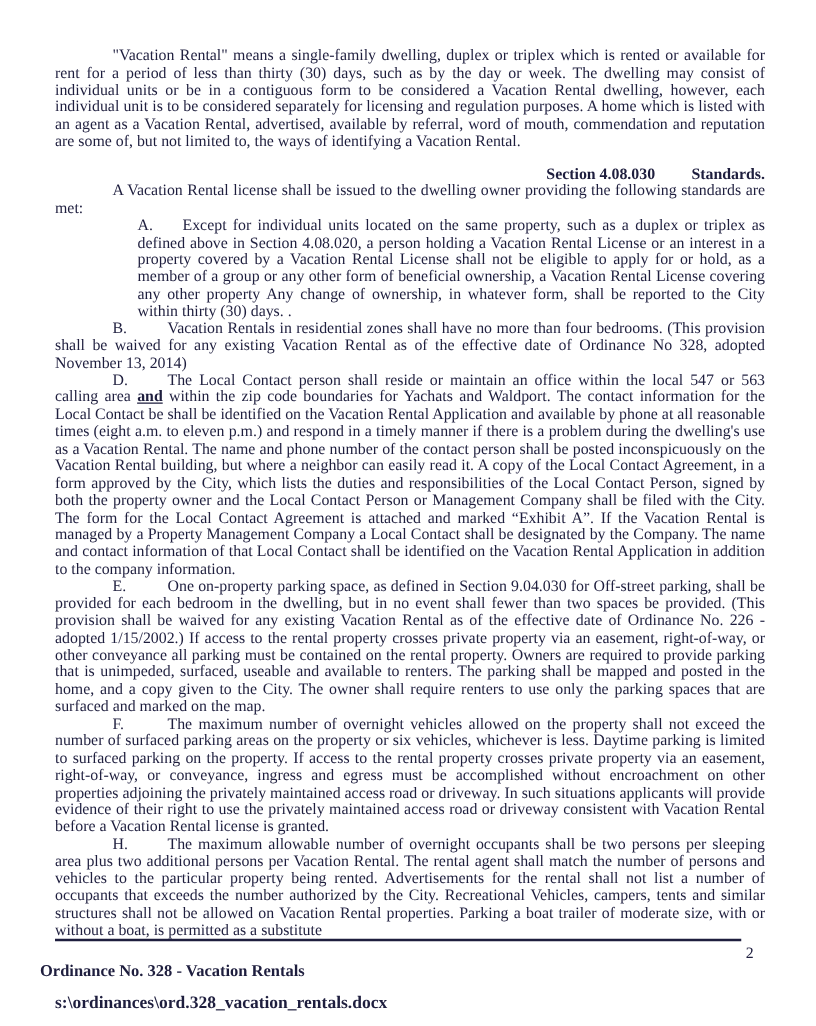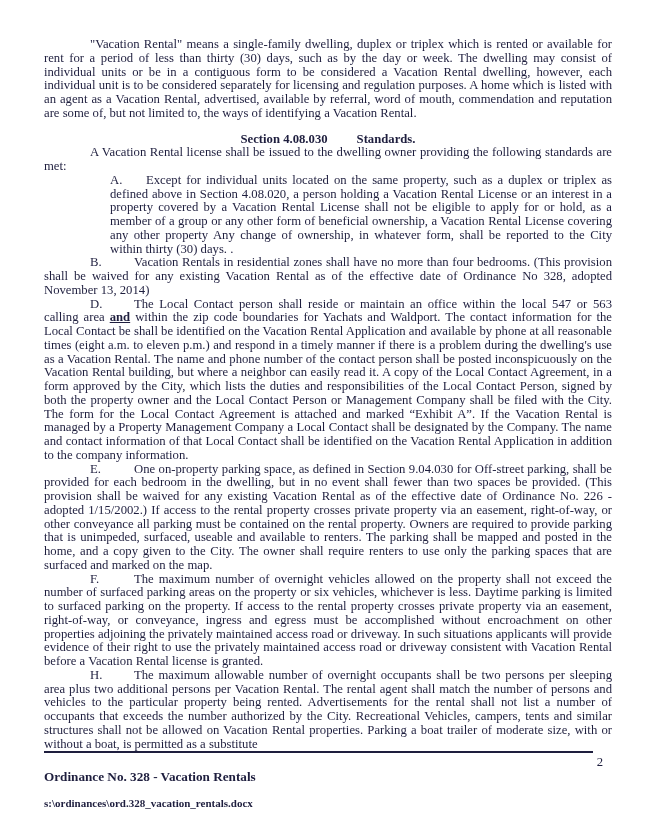--- a/index.html
+++ b/index.html
@@ -44,21 +44,21 @@
     width: 46px;
     text-indent: 0;
   }
   .item-a {
     margin-left: 66px;
   }
   .item-a .letter {
     width: 36px;
   }
   .heading {
-    text-align: center;
+    text-align: right;
     font-weight: bold;
     margin-top: 12px;
   }
   .heading-gap {
     display: inline-block;
     width: 29px;
   }
   .em-and {
     font-weight: bold;
     text-decoration: underline;
@@ -75,31 +75,31 @@
     position: absolute;
     left: 44px;
     top: 756px;
     width: 559px;
     text-align: right;
     font-size: 12.7px;
     line-height: 13.75px;
   }
   .footer-title {
     position: absolute;
-    left: 44px;
+    left: 32px;
     top: 769px;
     font-size: 13.2px;
     font-weight: bold;
     line-height: 15px;
   }
   .footer-path {
     position: absolute;
     left: 44px;
     top: 798px;
-    font-size: 11px;
+    font-size: 14px;
     font-weight: bold;
     line-height: 10px;
   }
 </style>
 </head>
 <body>
 
 <div class="page">
   <div class="content">
 

